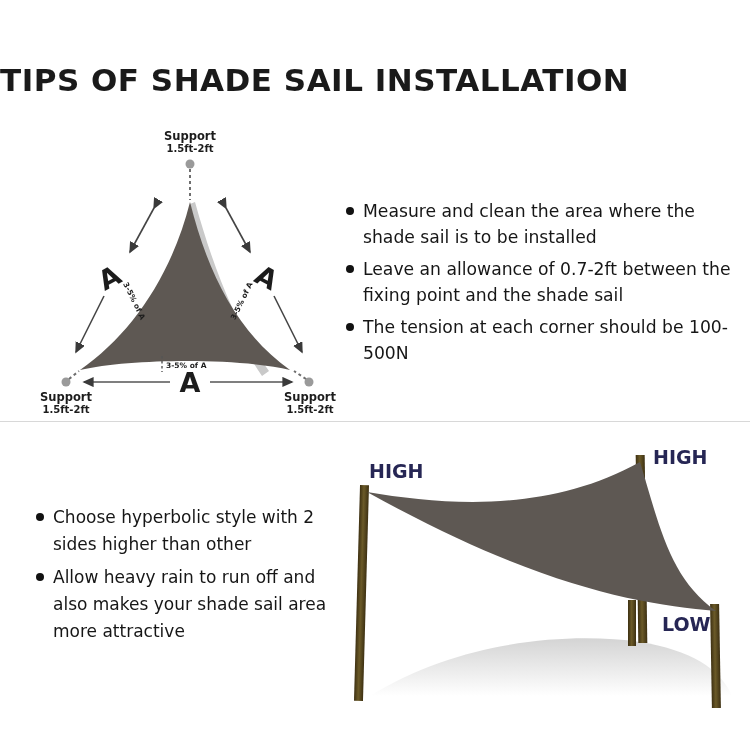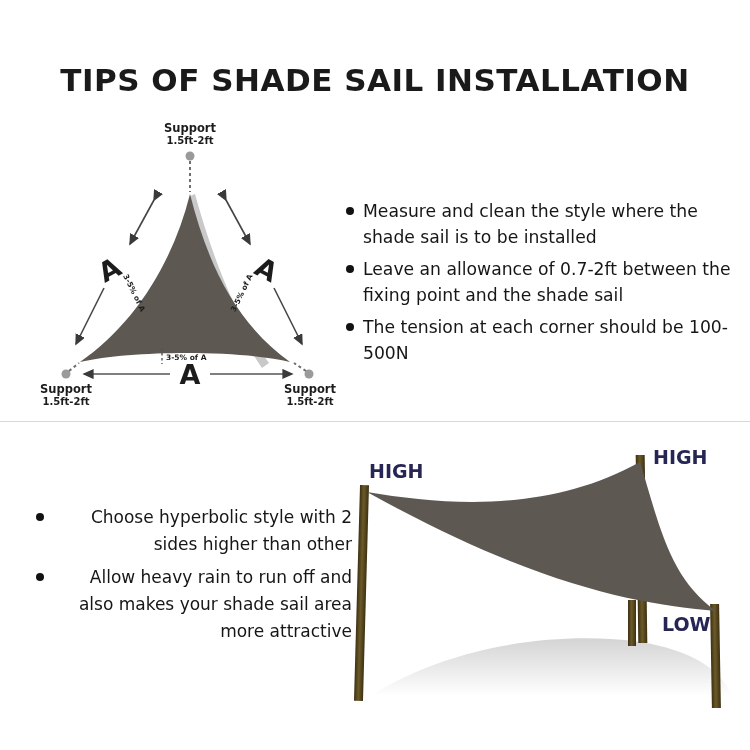--- a/index.html
+++ b/index.html
@@ -17,42 +17,42 @@
     background: #ffffff;
     overflow: hidden;
   }
 
   
   #title {
     position: absolute;
     left: 0;
     top: 62px;
     width: 750px;
-    text-align: center;
+    text-align: left;
     font-family: "DejaVu Sans", sans-serif;
     font-weight: bold;
     font-size: 31px;
     letter-spacing: 0.5px;
     color: #1a1a1a;
     white-space: nowrap;
   }
 
   
   #divider {
     position: absolute;
     left: 0;
     top: 421px;
     width: 750px;
     height: 1px;
     background: #d8d8d8;
   }
 
   
   .panel { position: absolute; }
-  #triangle-panel { left: 22px; top: 116px; width: 330px; height: 300px; }
+  #triangle-panel { left: 22px; top: 124px; width: 330px; height: 300px; }
   #hyperbolic-panel { left: 340px; top: 428px; width: 414px; height: 292px; }
 
   .panel svg { display: block; width: 100%; height: 100%; overflow: visible; }
 
   
   .bullet-list { position: absolute; }
   #bullets-top { left: 346px; top: 198px; width: 392px; }
   #bullets-bottom { left: 36px; top: 504px; width: 316px; }
 
   .bullet-item {
@@ -69,21 +69,21 @@
     margin-top: 9px;
     margin-right: 9px;
   }
   .bullet-text {
     flex: 1 1 auto;
     font-family: "DejaVu Sans", sans-serif;
     font-size: 17.2px;
     line-height: 26px;
     color: #161616;
   }
-  #bullets-bottom .bullet-text { font-size: 17px; line-height: 27px; text-align: right; }
+  #bullets-bottom .bullet-text { font-size: 17px; line-height: 27px; }
 
   
   .dlabel {
     font-family: "DejaVu Sans", sans-serif;
     font-weight: bold;
     fill: #1c1c1c;
   }
   .support-name { font-size: 11.5px; }
   .support-dist { font-size: 10px; }
   .big-a { font-size: 27px; font-weight: bold; }
@@ -147,21 +147,21 @@
       <text class="dlabel big-a" x="168" y="268" text-anchor="middle">A</text>
 
       <line x1="140" y1="232" x2="140" y2="248" stroke="#555" stroke-width="1.4" stroke-dasharray="2.5,2.5"></line>
       <text class="dlabel pct" x="144" y="244" text-anchor="start">3-5% of A</text>
     </svg>
   </div>
 
   <div class="bullet-list" id="bullets-top">
     <div class="bullet-item">
       <span class="bullet-dot"></span>
-      <span class="bullet-text">Measure and clean the style where the shade sail is to be installed</span>
+      <span class="bullet-text">Measure and clean the area where the shade sail is to be installed</span>
     </div>
     <div class="bullet-item">
       <span class="bullet-dot"></span>
       <span class="bullet-text">Leave an allowance of 0.7-2ft between the fixing point and the shade sail</span>
     </div>
     <div class="bullet-item">
       <span class="bullet-dot"></span>
       <span class="bullet-text">The tension at each corner should be 100-500N</span>
     </div>
   </div>

